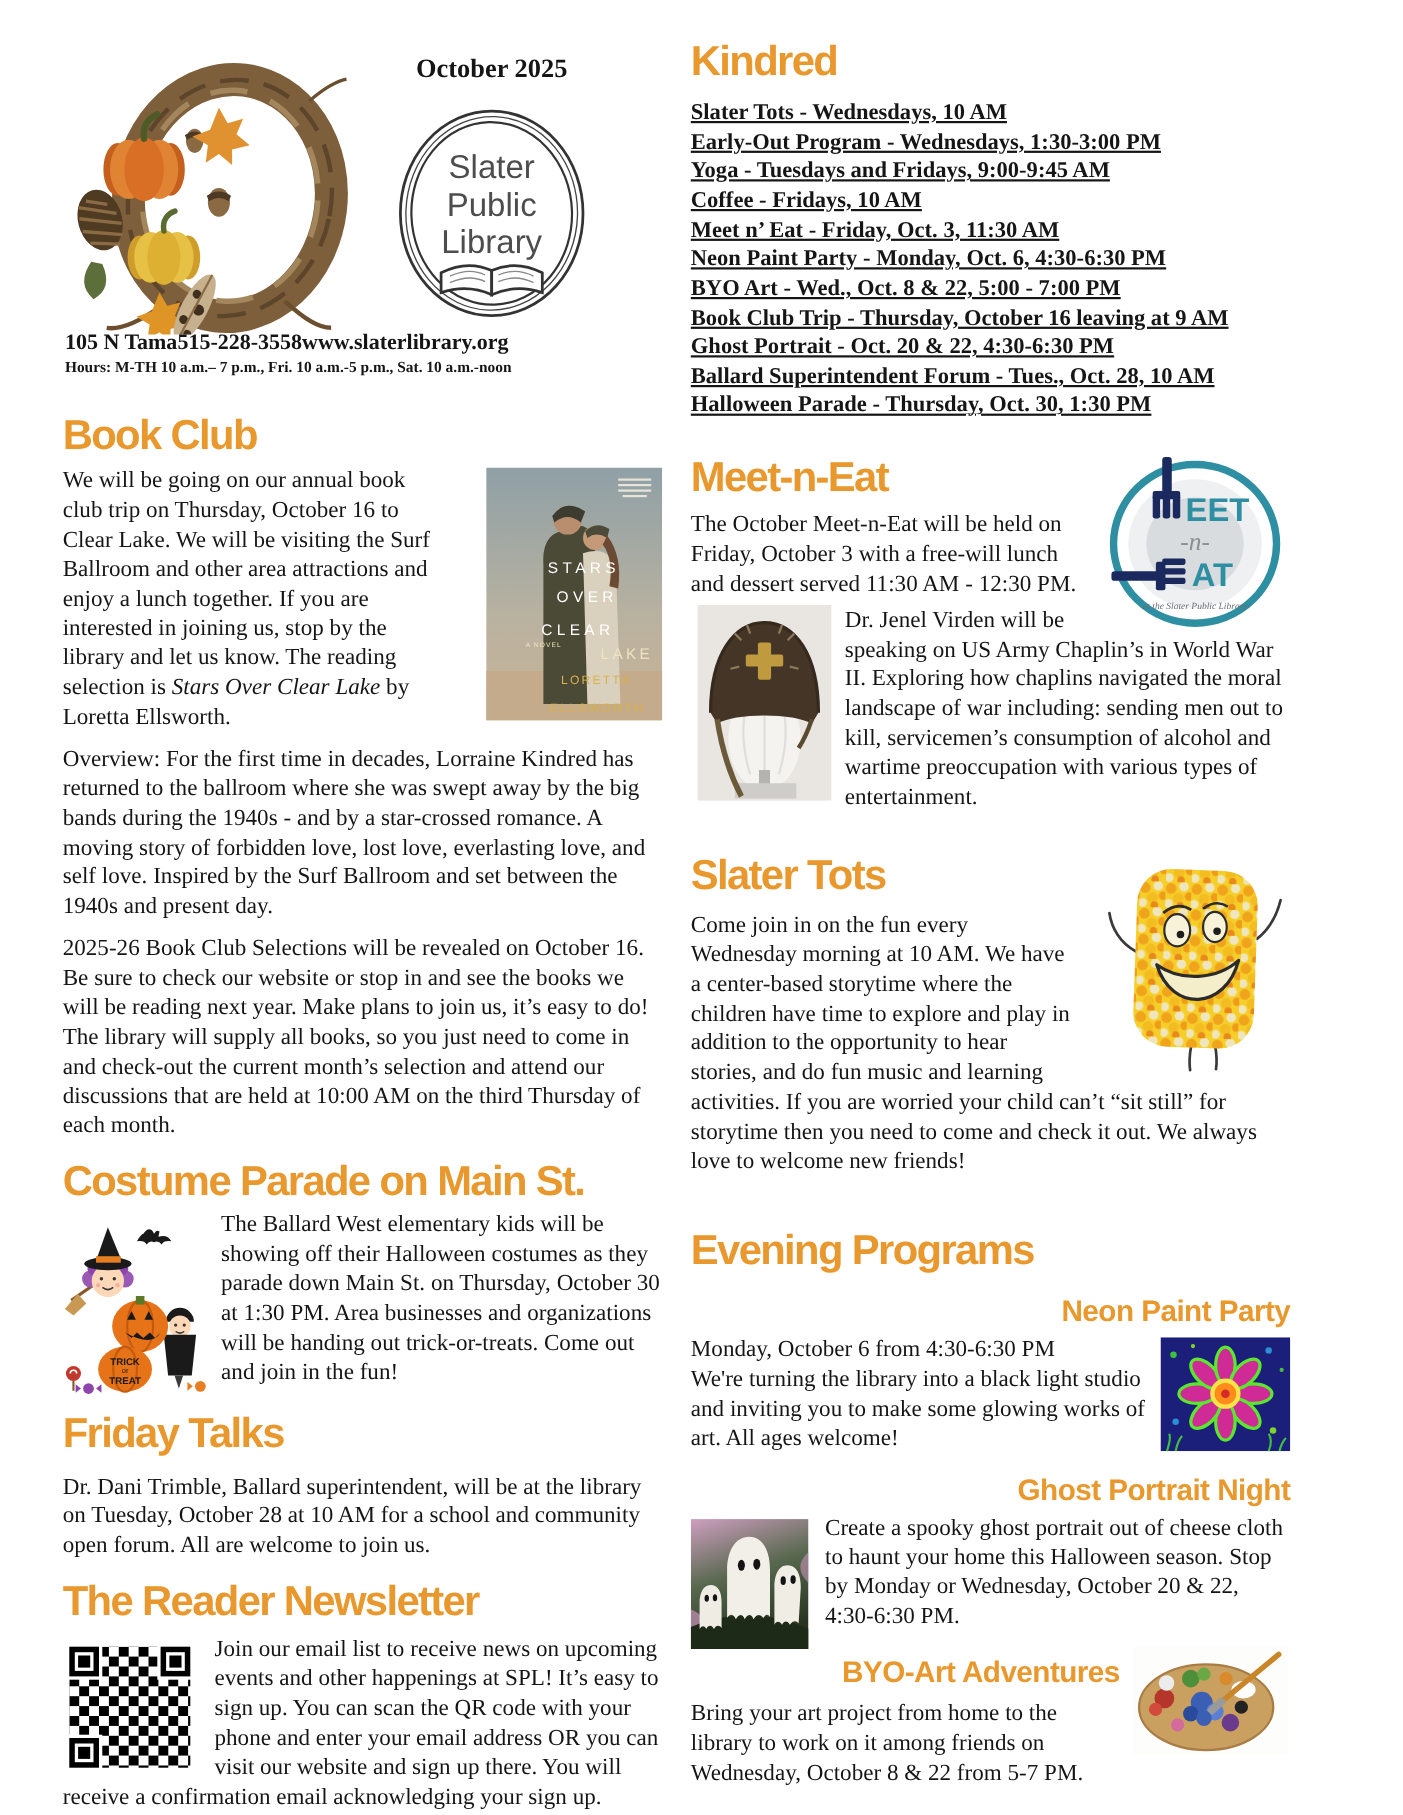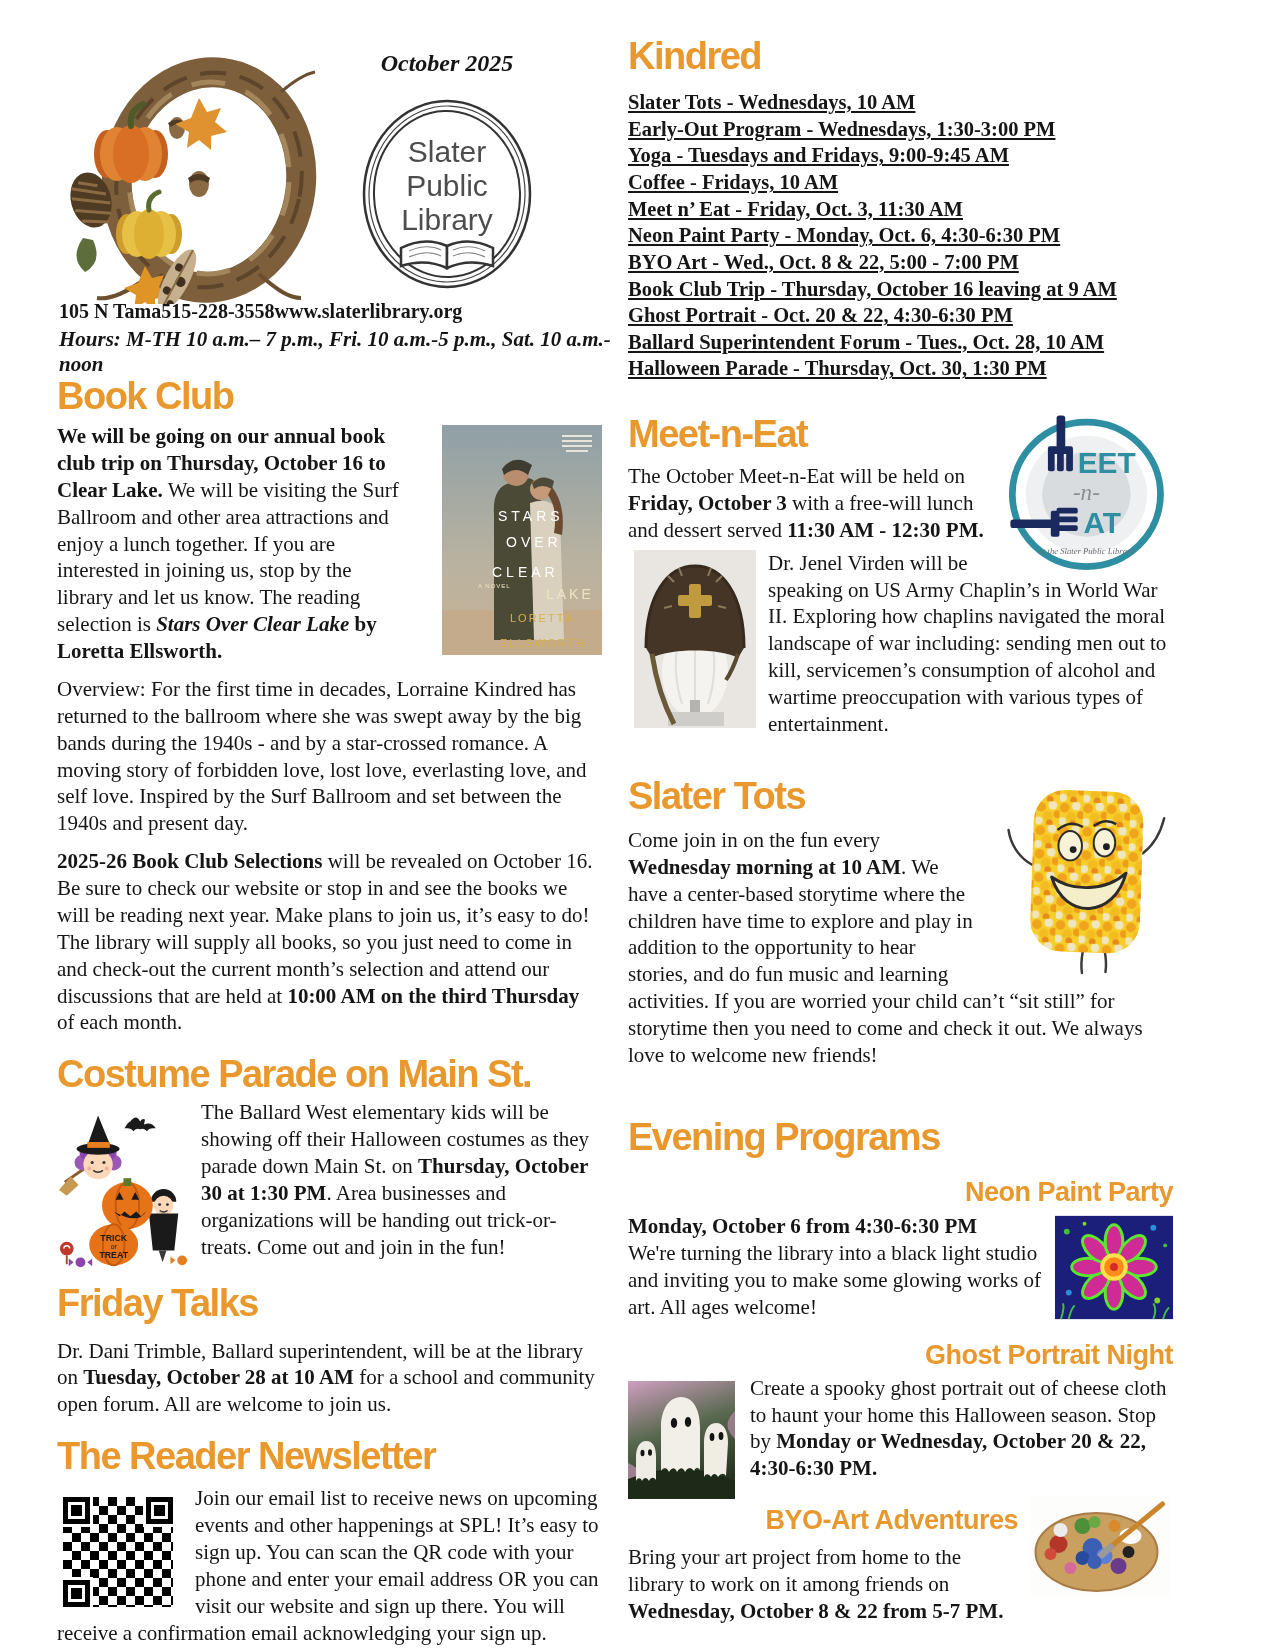--- a/index.html
+++ b/index.html
@@ -5,32 +5,32 @@
   html,body{margin:0;padding:0;background:#fff;}
   .page{position:relative;width:1275px;height:1650px;background:#fff;overflow:hidden;
         font-family:"Liberation Serif",serif;color:#151515;}
   .col-left{position:absolute;left:57px;top:0;width:545px;}
   .col-right{position:absolute;left:628px;top:0;width:545px;}
   h2.sec{font-family:"Liberation Sans",sans-serif;font-weight:700;color:#e8982d;
          font-size:38px;line-height:1.08;letter-spacing:-1.5px;margin:0;}
   h3.sub{font-family:"Liberation Sans",sans-serif;font-weight:700;color:#e8982d;
          font-size:27px;line-height:1.1;letter-spacing:-0.5px;margin:0;text-align:right;}
   p.body{margin:0;font-size:21px;line-height:1.28;}
-  .bd{font-weight:700;margin-top:46px;}
+  .bd{font-weight:400;margin-top:46px;}
   .it{font-style:italic;}
   .clear{clear:both;}
   
   .header{position:relative;height:356px;}
   .wreath{position:absolute;left:-8px;top:32px;width:292px;height:272px;}
   .issue{position:absolute;left:250px;top:50px;width:280px;text-align:center;
-         font-weight:700;font-size:24px;font-style:italic;}
+         font-weight:700;font-size:24px;}
   .liblogo{position:absolute;left:302px;top:96px;width:176px;height:198px;}
   .addr{position:absolute;left:2px;top:300px;width:540px;display:flex;
         justify-content:flex-start;font-weight:700;font-size:20px;}
-  .hours{position:absolute;left:2px;top:327px;width:560px;font-weight:700;font-size:21px;font-style:italic;}
+  .hours{position:absolute;left:2px;top:327px;width:560px;font-weight:700;font-size:14px;}
   
   .cover{float:right;width:160px;height:230px;margin:2px 0 6px 10px;padding-left:24px;}
   .clipart{float:left;width:132px;height:168px;margin:4px 12px 2px 0;}
   .qr{float:left;width:122px;height:122px;margin:6px 16px 4px 0;background:#fff;
       padding:6px;box-sizing:border-box;position:relative;}
   .qr-pat{position:absolute;left:6px;top:6px;right:6px;bottom:6px;
       background:repeating-conic-gradient(#000 0% 25%, #fff 0% 50%);background-size:18px 18px;}
   .finder{position:absolute;width:27px;height:27px;border:5px solid #000;background:#fff;
       box-shadow:0 0 0 3px #fff;box-sizing:border-box;}
   .finder::after{content:"";position:absolute;left:3px;top:3px;width:11px;height:11px;background:#000;}

